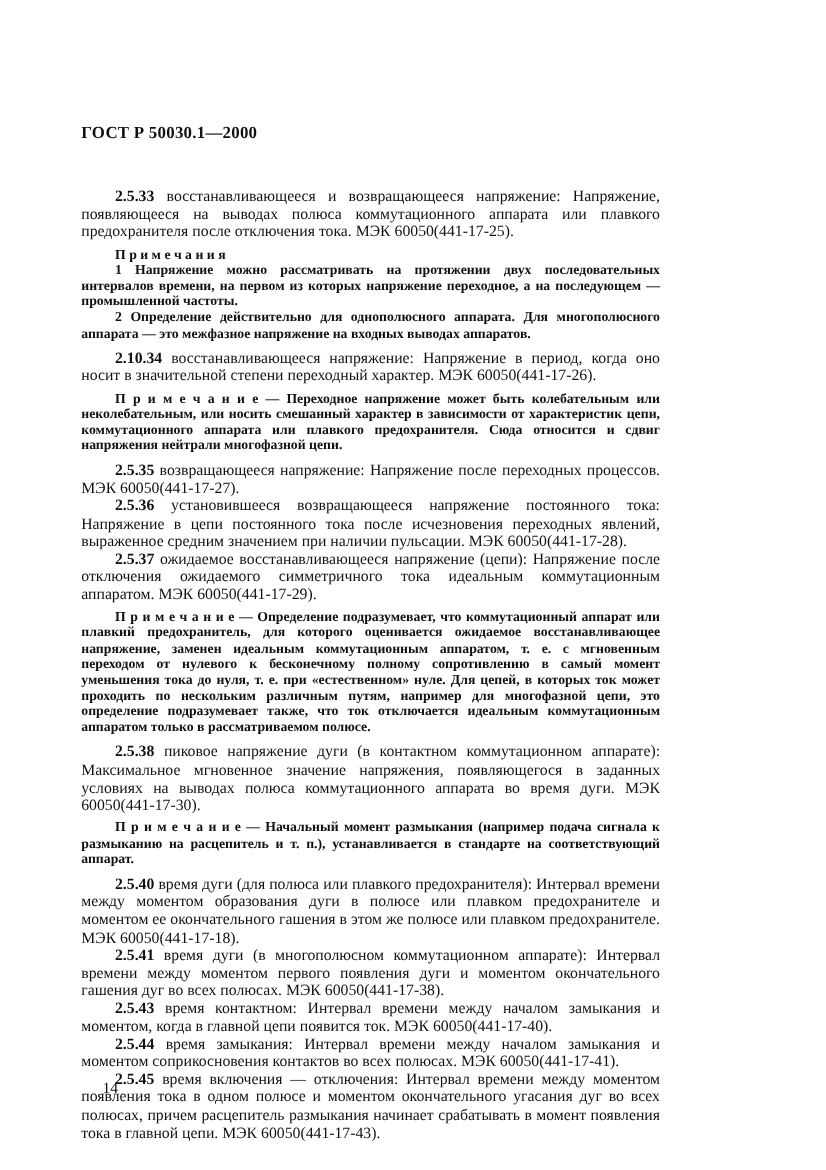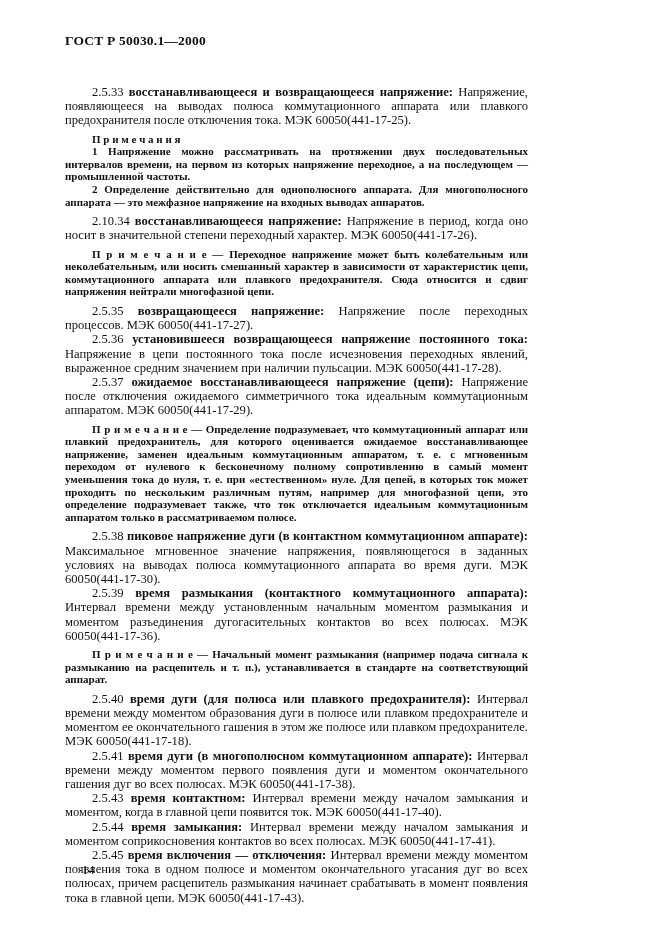--- a/index.html
+++ b/index.html
@@ -4,40 +4,40 @@
 <style>
   html, body { margin:0; padding:0; background:#ffffff; }
   .page {
     position: relative;
     width: 588px;
     height: 936px;
     box-sizing: border-box;
     background:#ffffff;
     color:#111111;
     font-family: "Liberation Serif", "DejaVu Serif", serif;
-    padding: 33px 60px 0 65px;
+    padding: 98px 60px 0 65px;
     overflow: hidden;
   }
   .doc-header {
     font-weight: bold;
     font-size: 13.5px;
     letter-spacing: 0.2px;
     margin: 0 0 36px 0;
   }
   .doc-main {
     font-size: 12.6px;
     line-height: 14.2px;
   }
   .def {
     margin: 0;
     text-indent: 27px;
     text-align: justify;
   }
-  .def .num { font-weight: normal; }
-  .def b { font-weight: bold; margin-top: 28px; }
+  .def .num { font-weight: bold; }
+  .def b { font-weight: normal; margin-top: 28px; }
   .notes { margin: 5px 0 6px 0; }
   .note-line {
     margin: 0;
     font-size: 11px;
     line-height: 12.6px;
     text-indent: 27px;
     text-align: justify;
     font-weight: bold;
   }
   .page-footer {
@@ -63,21 +63,20 @@
       <div class="notes">
         <p class="note-line">П р и м е ч а н и е — Переходное напряжение может быть колебательным или неколебательным, или носить смешанный характер в зависимости от характеристик цепи, коммутационного аппарата или плавкого предохранителя. Сюда относится и сдвиг напряжения нейтрали многофазной цепи.</p>
       </div>
       <p class="def"><span class="num">2.5.35 </span><b>возвращающееся напряжение:</b><span> Напряжение после переходных процессов. МЭК 60050(441-17-27).</span></p>
       <p class="def"><span class="num">2.5.36 </span><b>установившееся возвращающееся напряжение постоянного тока:</b><span> Напряжение в цепи постоянного тока после исчезновения переходных явлений, выраженное средним значением при наличии пульсации. МЭК 60050(441-17-28).</span></p>
       <p class="def"><span class="num">2.5.37 </span><b>ожидаемое восстанавливающееся напряжение (цепи):</b><span> Напряжение после отключения ожидаемого симметричного тока идеальным коммутационным аппаратом. МЭК 60050(441-17-29).</span></p>
       <div class="notes">
         <p class="note-line">П р и м е ч а н и е — Определение подразумевает, что коммутационный аппарат или плавкий предохранитель, для которого оценивается ожидаемое восстанавливающее напряжение, заменен идеальным коммутационным аппаратом, т. е. с мгновенным переходом от нулевого к бесконечному полному сопротивлению в самый момент уменьшения тока до нуля, т. е. при «естественном» нуле. Для цепей, в которых ток может проходить по нескольким различным путям, например для многофазной цепи, это определение подразумевает также, что ток отключается идеальным коммутационным аппаратом только в рассматриваемом полюсе.</p>
       </div>
       <p class="def"><span class="num">2.5.38 </span><b>пиковое напряжение дуги (в контактном коммутационном аппарате):</b><span> Максимальное мгновенное значение напряжения, появляющегося в заданных условиях на выводах полюса коммутационного аппарата во время дуги. МЭК 60050(441-17-30).</span></p>
-      <p class="def"><span class="num">2.5.39 </span><b>время размыкания (контактного коммутационного аппарата):</b><span> Интервал времени между установленным начальным моментом размыкания и моментом разъединения дугогасительных контактов во всех полюсах. МЭК 60050(441-17-36).</span></p>
       <div class="notes">
         <p class="note-line">П р и м е ч а н и е — Начальный момент размыкания (например подача сигнала к размыканию на расцепитель и т. п.), устанавливается в стандарте на соответствующий аппарат.</p>
       </div>
       <p class="def"><span class="num">2.5.40 </span><b>время дуги (для полюса или плавкого предохранителя):</b><span> Интервал времени между моментом образования дуги в полюсе или плавком предохранителе и моментом ее окончательного гашения в этом же полюсе или плавком предохранителе. МЭК 60050(441-17-18).</span></p>
       <p class="def"><span class="num">2.5.41 </span><b>время дуги (в многополюсном коммутационном аппарате):</b><span> Интервал времени между моментом первого появления дуги и моментом окончательного гашения дуг во всех полюсах. МЭК 60050(441-17-38).</span></p>
       <p class="def"><span class="num">2.5.43 </span><b>время контактном:</b><span> Интервал времени между началом замыкания и моментом, когда в главной цепи появится ток. МЭК 60050(441-17-40).</span></p>
       <p class="def"><span class="num">2.5.44 </span><b>время замыкания:</b><span> Интервал времени между началом замыкания и моментом соприкосновения контактов во всех полюсах. МЭК 60050(441-17-41).</span></p>
       <p class="def"><span class="num">2.5.45 </span><b>время включения — отключения:</b><span> Интервал времени между моментом появления тока в одном полюсе и моментом окончательного угасания дуг во всех полюсах, причем расцепитель размыкания начинает срабатывать в момент появления тока в главной цепи. МЭК 60050(441-17-43).</span></p>
     </div>
   <div class="page-footer">14</div>

